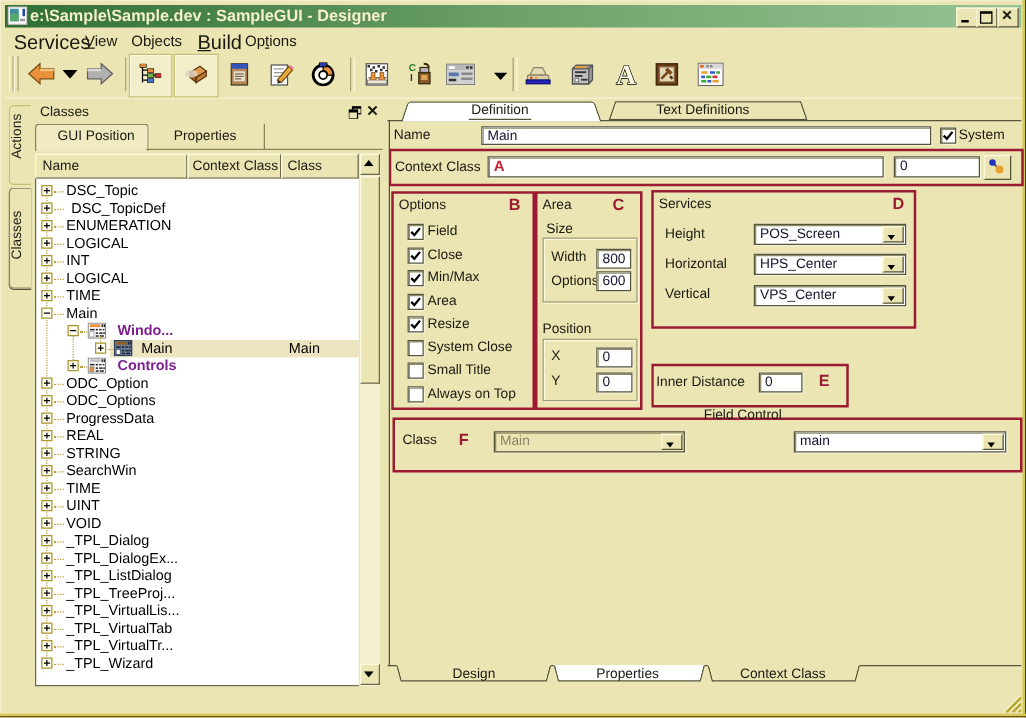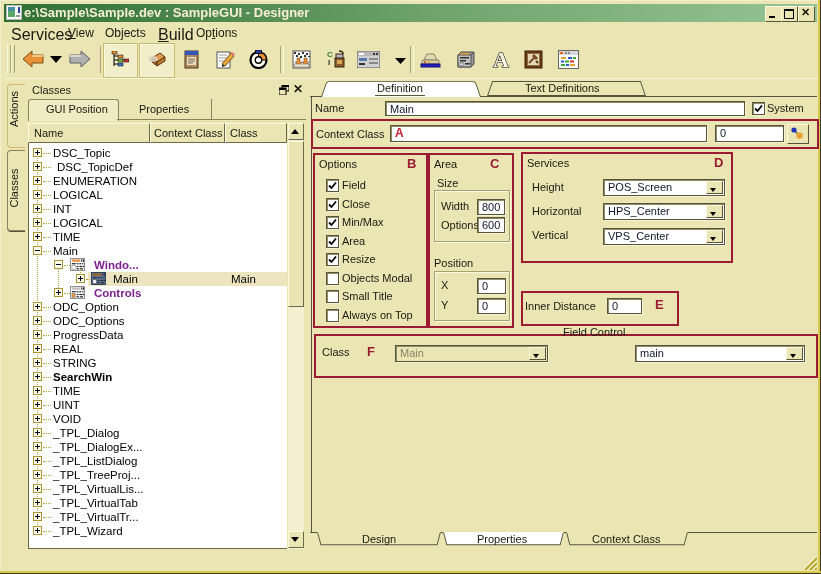--- a/index.html
+++ b/index.html
@@ -413,21 +413,21 @@
       </svg>
     </div>
     <div class="hdot" style="left:43px;top:363px;width:8px"></div>
     <div class="trow" style="left:53px;top:356px;">STRING</div>
     <div class="pbox" style="left:33px;top:372px">
       <svg width="5" height="5">
         <path d="M2.5 0 V5 M0 2.5 H5" stroke="#000" stroke-width="1"></path>
       </svg>
     </div>
     <div class="hdot" style="left:43px;top:377px;width:8px"></div>
-    <div class="trow" style="left:53px;top:370px;font-weight:bold;">SearchWin</div>
+    <div class="trow" style="left:53px;top:370px;">SearchWin</div>
     <div class="pbox" style="left:33px;top:386px">
       <svg width="5" height="5">
         <path d="M2.5 0 V5 M0 2.5 H5" stroke="#000" stroke-width="1"></path>
       </svg>
     </div>
     <div class="hdot" style="left:43px;top:391px;width:8px"></div>
     <div class="trow" style="left:53px;top:384px;">TIME</div>
     <div class="pbox" style="left:33px;top:400px">
       <svg width="5" height="5">
         <path d="M2.5 0 V5 M0 2.5 H5" stroke="#000" stroke-width="1"></path>
@@ -559,21 +559,21 @@
       </svg>
     </div>
     <div class="lab" style="left:342px;top:234.5px">Area</div>
     <div class="cb" style="left:326px;top:253px">
       <svg class="ck" width="9" height="9">
         <path d="M1 4.5 L3.5 7 L8 1.5" stroke="#000" stroke-width="1.8" fill="none"></path>
       </svg>
     </div>
     <div class="lab" style="left:342px;top:253px">Resize</div>
     <div class="cb" style="left:326px;top:271.5px"></div>
-    <div class="lab" style="left:342px;top:271.5px">Objects Modal</div>
+    <div class="lab" style="left:342px;top:271.5px">System Close</div>
     <div class="cb" style="left:326px;top:290px"></div>
     <div class="lab" style="left:342px;top:290px">Small Title</div>
     <div class="cb" style="left:326px;top:308.5px"></div>
     <div class="lab" style="left:342px;top:308.5px">Always on Top</div>
   </div>
 
 <div class="redbox" style="left:428px;top:153px;width:82px;height:171px"></div>
 <div class="lab" style="left:434px;top:158px">Area</div>
 <div class="ann" style="left:490px;top:156px">C</div>
 <div class="lab" style="left:437px;top:177px">Size</div>

